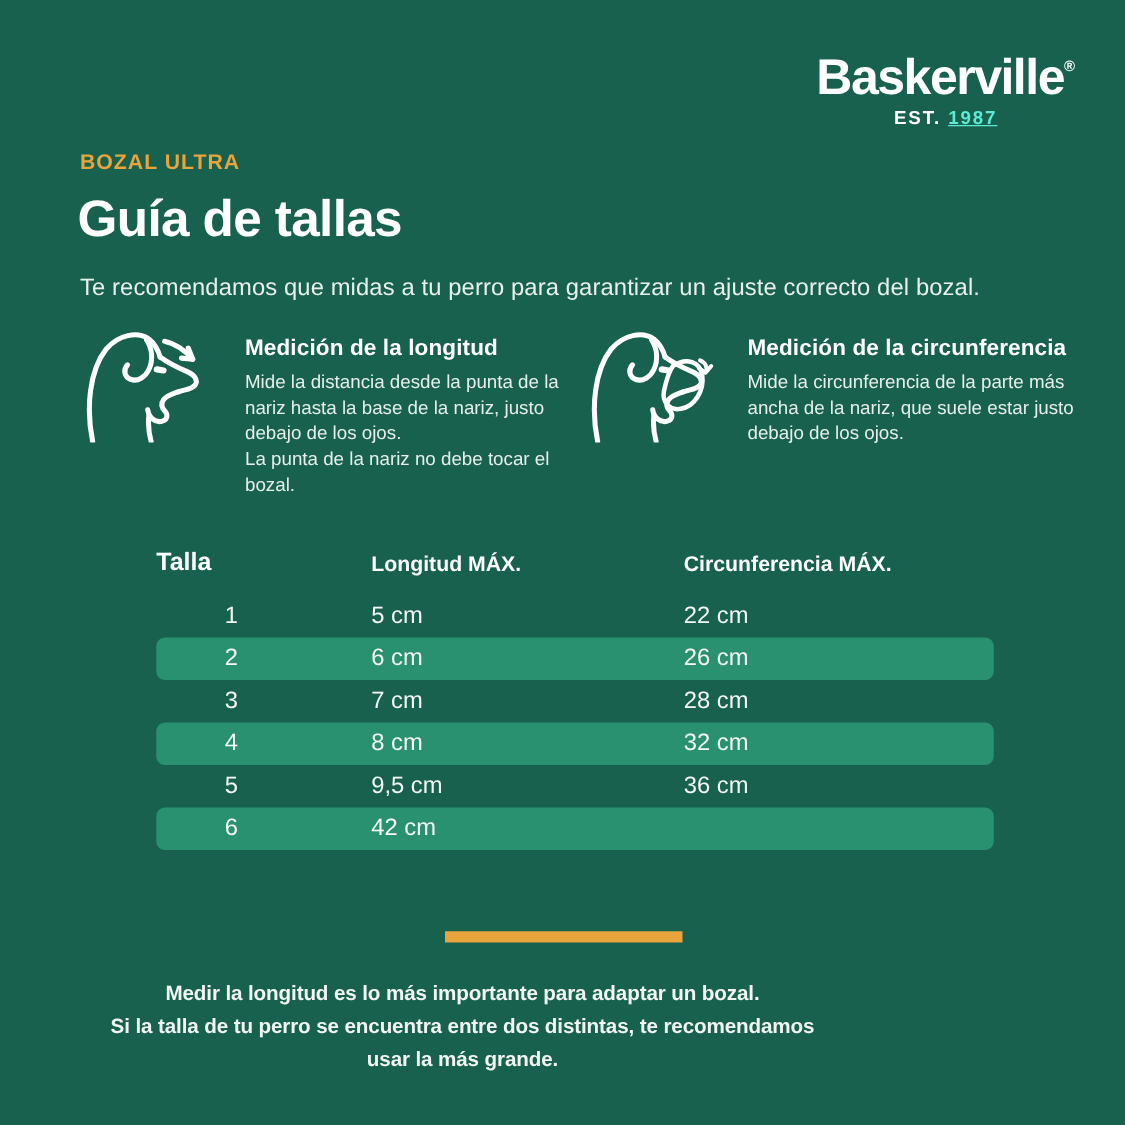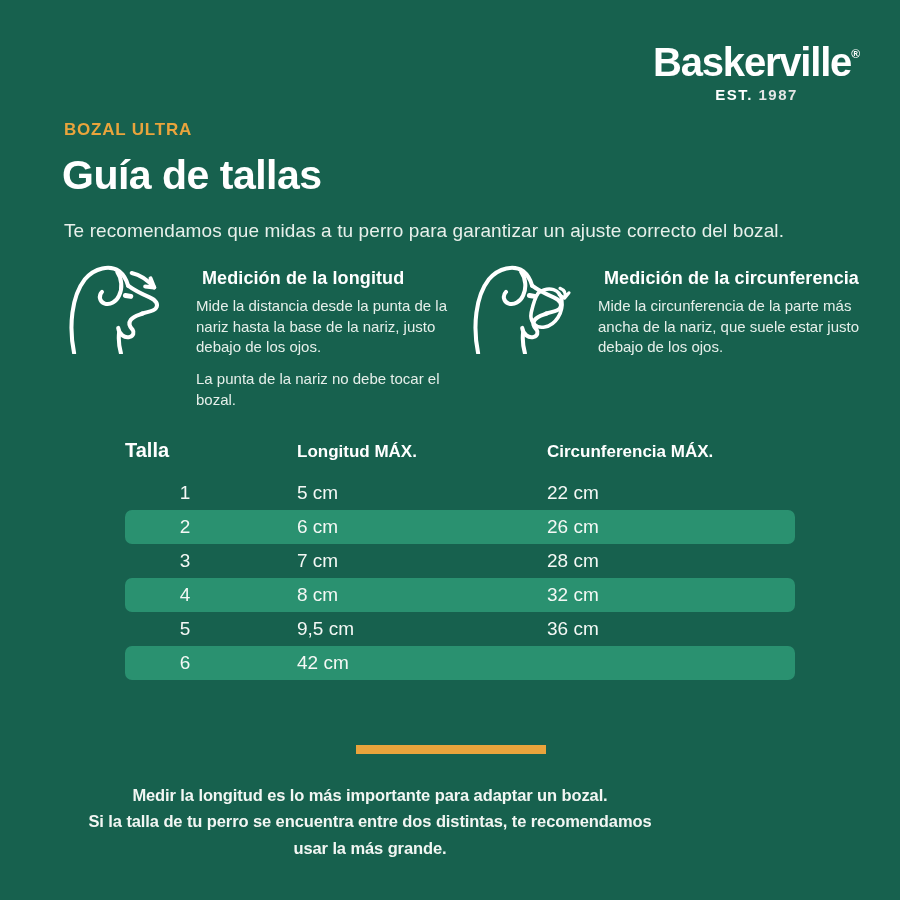--- a/index.html
+++ b/index.html
@@ -13,21 +13,21 @@
   }
 
   
   .logo { position:absolute; top:42px; right:40px; text-align:center; }
   .logo-name {
     font-size:40px; font-weight:bold; letter-spacing:-1.2px; color:#FFFFFF;
     line-height:1;
   }
   .logo-reg { font-size:12px; vertical-align:18px; font-weight:bold; letter-spacing:0; }
   .logo-est { margin-top:4px; font-size:15px; font-weight:bold; letter-spacing:1.5px; }
-  .logo-est .year { color:#e5e5e5; }
+  .logo-est .year { color:#5eead4;text-decoration:underline; }
 
   
   .eyebrow {
     position:absolute; left:64px; top:120px;
     color:#E9A43C; font-weight:bold; font-size:17px; letter-spacing:0.8px;
   }
   .page-title {
     position:absolute; left:62px; top:152px;
     font-size:41px; font-weight:bold; letter-spacing:-0.5px;text-align:right;
   }
@@ -36,23 +36,23 @@
     font-size:19px; color:#E8F0EB; letter-spacing:0.1px;
   }
 
   
   .measure-icon { position:absolute; top:264px; width:116px; height:90px; }
   .measure-icon.left  { left:62px; }
   .measure-icon.right { left:466px; }
   .measure-text { position:absolute; top:268px; }
   .measure-text.left  { left:196px; width:268px; }
   .measure-text.right { left:598px; width:272px; }
-  .measure-title { font-size:18px; font-weight:bold; margin-bottom:7px; letter-spacing:0.1px;margin-left:6px; }
+  .measure-title { font-size:18px; font-weight:bold; margin-bottom:7px; letter-spacing:0.1px; }
   .measure-body { font-size:15px; line-height:1.38; color:#E6EFEA; }
-  .measure-body + .measure-body { margin-top:11px; }
+  .measure-body + .measure-body { }
 
   
   .size-table { position:absolute; left:125px; top:430px; width:670px; }
   .t-head {
     display:grid; grid-template-columns:120px 250px auto;
     height:32px; align-items:end;
   }
   .t-head .c1 { text-align:left; font-size:20px; font-weight:bold; }
   .t-head .c2, .t-head .c3 { font-size:17px; font-weight:bold; padding-left:52px; }
   .t-rows { margin-top:14px; }

